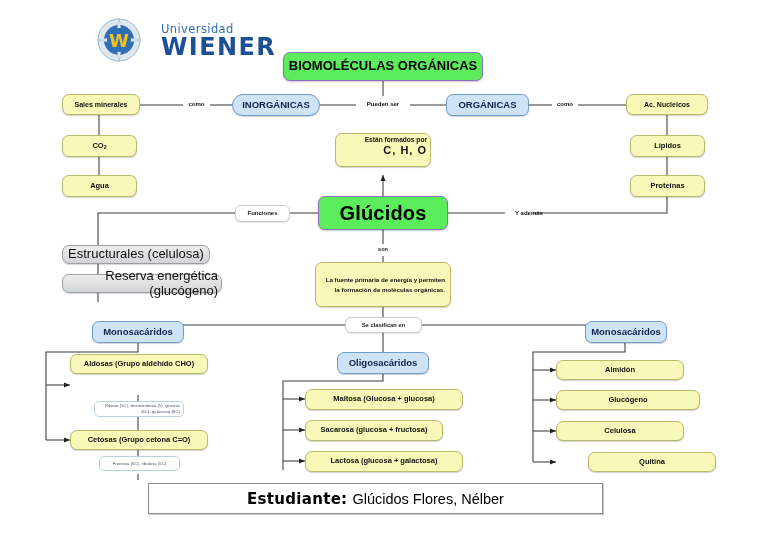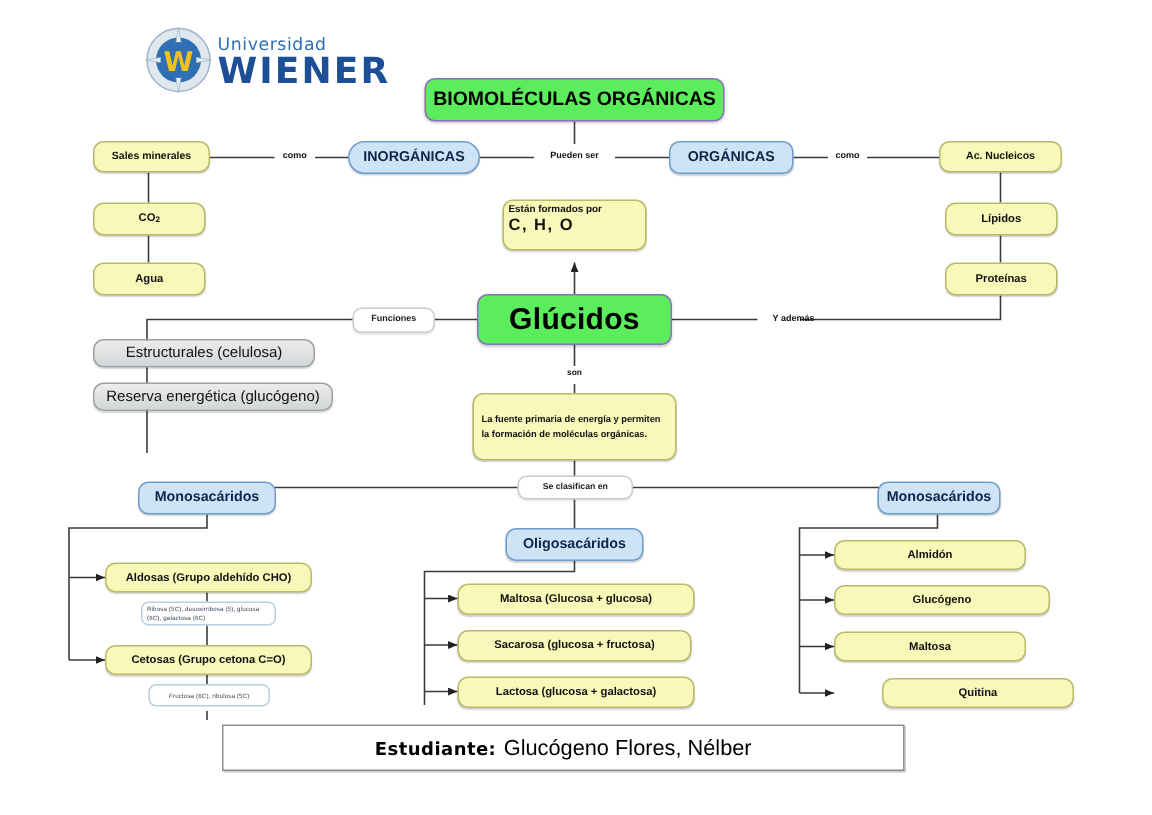--- a/index.html
+++ b/index.html
@@ -23,21 +23,21 @@
     width: 768px; height: 543px;
     pointer-events: none;
   }
 
   
   .node {
     position: absolute;
     display: flex;
     align-items: center;
     justify-content: center;
-    text-align: left;
+    text-align: right;
     border-radius: 7px;
     line-height: 1.12;
     padding: 1px 3px;
     z-index: 4;
   }
 
   
   .n-yellow {
     background: #f8f8b8;
     border: 1px solid #b9b96a;
@@ -61,22 +61,23 @@
     border: 1.3px solid #8b6fc0;
     color: #000000;
     font-weight: bold;
     box-shadow: 0 1px 2px rgba(0,0,0,.22);
   }
   
   .n-grey {
     background: linear-gradient(180deg,#eceded 0%, #d2d5d6 100%);
     border: 1px solid #9aa0a3;
     color: #111;
-    font-size: 10px;
+    font-size: 13px;
     box-shadow: 0 1px 1px rgba(0,0,0,.16);
+    margin-top: 19px;
   }
   
   .n-note {
     background: #ffffff;
     border: 1px solid #b9cede;
     border-radius: 5px;
     color: #3a4a58;
     font-size: 4.1px;
     line-height: 1.45;
     letter-spacing: .1px;
@@ -114,42 +115,42 @@
 
   
   #logo {
     position: absolute; left: 96px; top: 14px;
     width: 160px; height: 52px; z-index: 6;
     display: flex; align-items: center;
   }
   .logo-mark {
     position: relative; width: 46px; height: 46px; flex: none;
   }
-  .logo-text { margin-left: 3px; }
+  .logo-text { margin-left: 19px; }
   .logo-l1 {
     font-size: 11.5px; color: #2f6fb5; letter-spacing: .4px;
     font-family: "DejaVu Sans", sans-serif;
   }
   .logo-l2 {
     font-size: 24px; color: #1c4f96; font-weight: bold; letter-spacing: 1.4px;
     font-family: "DejaVu Sans", sans-serif; line-height: .95;
   }
 
   
   #footer {
     position: absolute; left: 148px; top: 483px;
     width: 455px; height: 31px;
     background: #ffffff;
     border: 1px solid #8d8d8d;
     box-shadow: 1px 1px 0 #c9c9c9;
     display: flex; align-items: center; justify-content: center;
     z-index: 6;
   }
   #footer .f-bold {
-    font-size: 12px; font-weight: bold; color: #000;
+    font-size: 15px; font-weight: bold; color: #000;
     font-family: "DejaVu Sans", sans-serif; letter-spacing: .3px;
   }
   #footer .f-name {
     font-size: 14.5px; color: #000; margin-left: 5px;
     font-family: "Liberation Sans", sans-serif;
   }
   sub { font-size: .72em; vertical-align: -.22em; }
 </style>
 </head>
 <body>
@@ -288,32 +289,32 @@
   <div class="node n-grey" style="left:62px; top:255px; width:160px; height:19px;">Reserva energética (glucógeno)</div>
 
   <div class="node n-blue" style="left:92px; top:321px; width:92px; height:22px;">Monosacáridos</div>
 
   <div class="node n-label" style="left:345px; top:317px; width:77px; height:16px; font-size:5.8px;">Se clasifican en</div>
 
   <div class="node n-blue" style="left:337px; top:352px; width:92px; height:22px;">Oligosacáridos</div>
 
   <div class="node n-blue" style="left:585px; top:321px; width:82px; height:22px;">Monosacáridos</div>
 
-  <div class="node n-yellow" style="left:70px; top:375px; width:138px; height:20px;">Aldosas (Grupo aldehído CHO)</div>
+  <div class="node n-yellow" style="left:70px; top:354px; width:138px; height:20px;">Aldosas (Grupo aldehído CHO)</div>
   <div class="node n-note" style="left:94px; top:401px; width:90px; height:16px;">Ribosa (5C), desoxirribosa (5), glucosa (6C), galactosa (6C)</div>
   <div class="node n-yellow" style="left:70px; top:430px; width:138px; height:20px;">Cetosas (Grupo cetona C=O)</div>
   <div class="node n-note" style="left:99px; top:456px; width:81px; height:15px;">Fructosa (6C), ribulosa (5C)</div>
 
   <div class="node n-yellow" style="left:305px; top:389px; width:158px; height:21px;">Maltosa (Glucosa + glucosa)</div>
-  <div class="node n-yellow" style="left:305px; top:420px; width:156px; height:21px;">Sacarosa (glucosa + fructosa)</div>
+  <div class="node n-yellow" style="left:305px; top:420px; width:138px; height:21px;">Sacarosa (glucosa + fructosa)</div>
   <div class="node n-yellow" style="left:305px; top:451px; width:158px; height:21px;">Lactosa (glucosa + galactosa)</div>
 
   <div class="node n-yellow" style="left:556px; top:360px; width:128px; height:20px;">Almidón</div>
   <div class="node n-yellow" style="left:556px; top:390px; width:144px; height:20px;">Glucógeno</div>
-  <div class="node n-yellow" style="left:556px; top:421px; width:128px; height:20px;">Maltosa</div>
+  <div class="node n-yellow" style="left:556px; top:421px; width:128px; height:20px;">Celulosa</div>
   <div class="node n-yellow" style="left:588px; top:452px; width:128px; height:20px;">Quitina</div>
 
   <div id="footer">
     <span class="f-bold">Estudiante:</span>
-    <span class="f-name">Glucógeno Flores, Nélber</span>
+    <span class="f-name">Glúcidos Flores, Nélber</span>
   </div>
 
 </div>
 
 </body></html>

